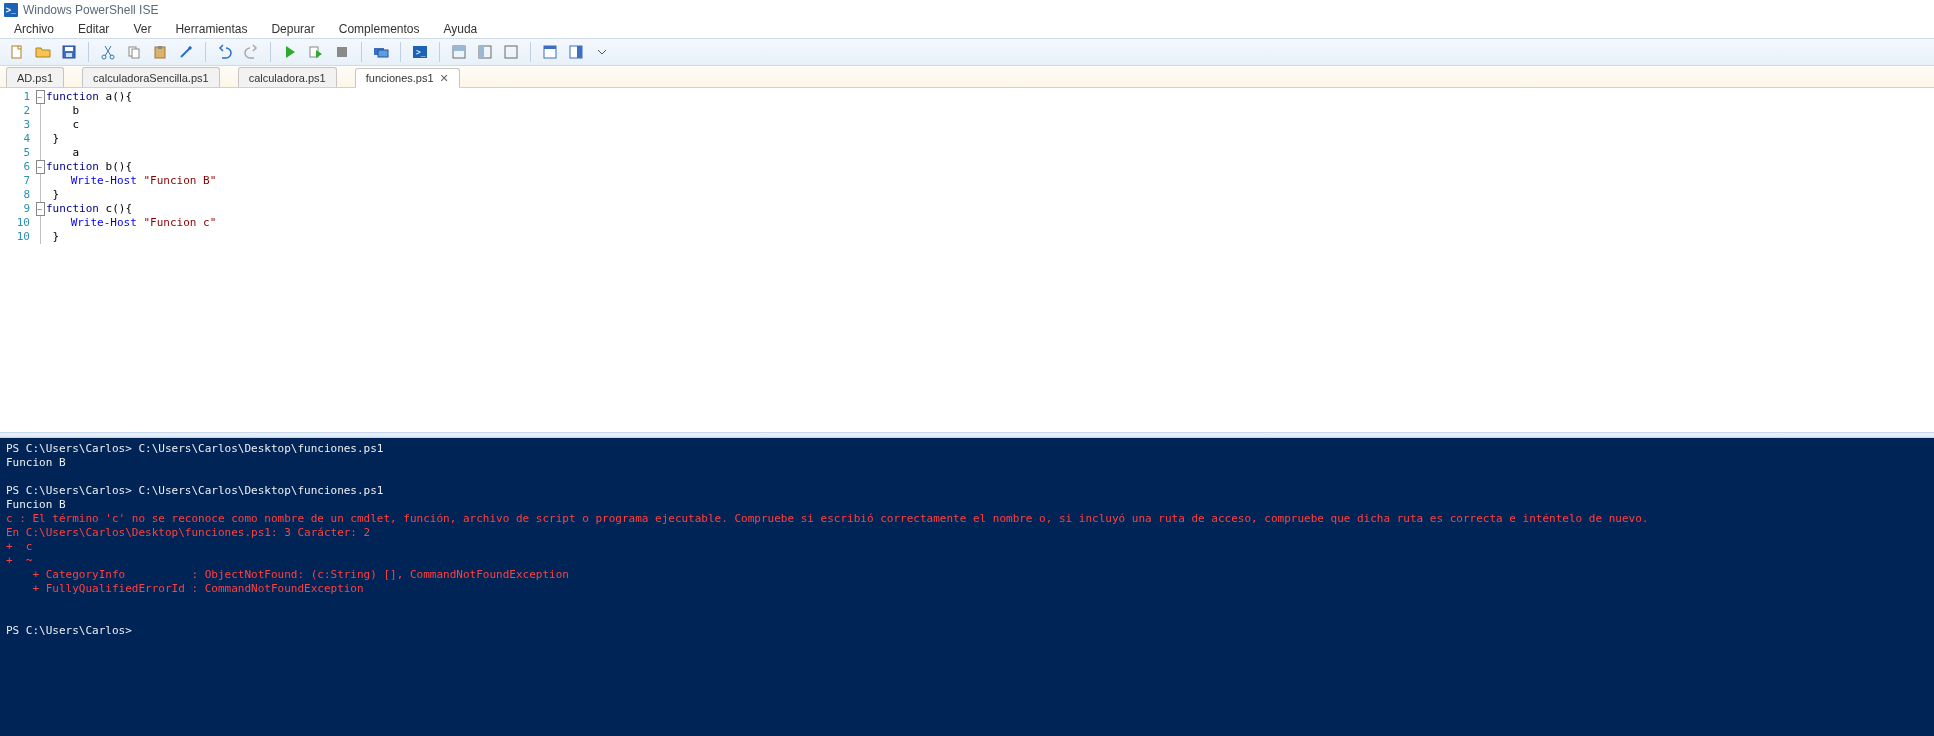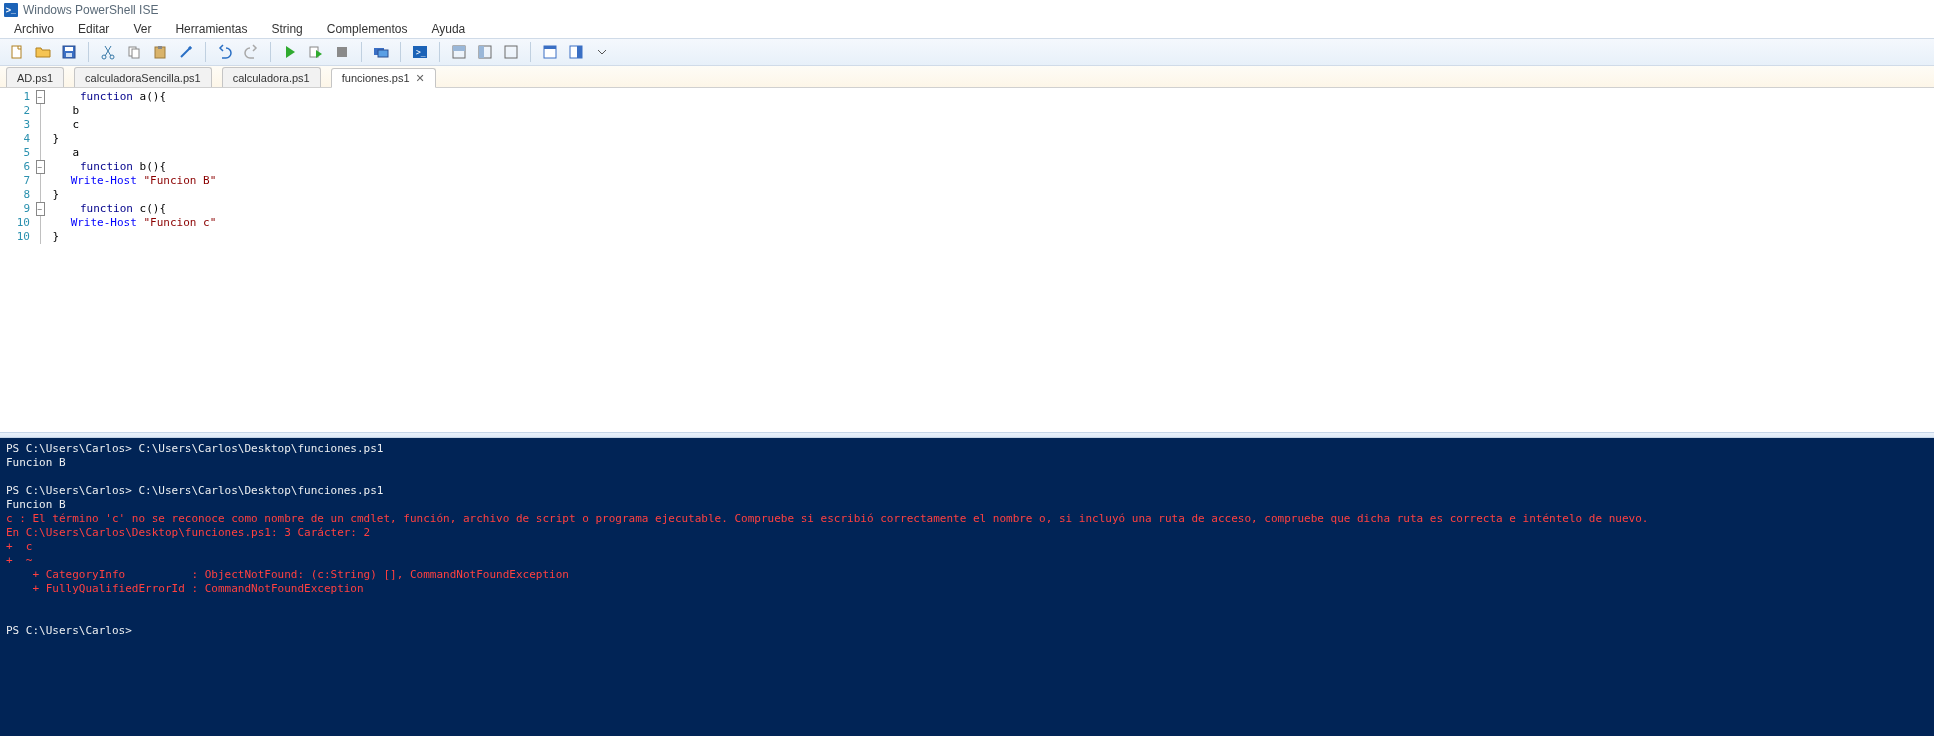--- a/index.html
+++ b/index.html
@@ -9,35 +9,35 @@
   .title-bar .app-icon { width:14px; height:14px; background:#1c63b7; margin-right:5px; display:flex; align-items:center; justify-content:center; color:#fff; font-size:9px; font-weight:bold; border-radius:1px; }
   
   .menu-bar { height:18px; background:#fff; display:flex; align-items:center; padding-left:6px; gap:8px; color:#333; }
   .menu-bar span { padding:2px 8px; cursor:default; }
   
   .toolbar { height:28px; background:linear-gradient(#f4f8fd,#e7f0f9); border-top:1px solid #d0dbe8; border-bottom:1px solid #d0dbe8; display:flex; align-items:center; padding-left:6px; gap:4px; }
   .tool-btn { width:22px; height:22px; display:flex; align-items:center; justify-content:center; cursor:pointer; border-radius:2px; }
   .tool-sep { width:1px; height:20px; background:#c0d0e0; margin:0 4px; }
   .tool-btn svg { width:16px; height:16px; }
   
-  .tab-strip { height:22px; background:linear-gradient(#fefcf6,#fdf6e8); border-bottom:1px solid #d0d0d0; display:flex; align-items:flex-end; padding-left:6px; gap:10px; }
+  .tab-strip { height:22px; background:linear-gradient(#fefcf6,#fdf6e8); border-bottom:1px solid #d0d0d0; display:flex; align-items:flex-end; padding-left:6px; gap:18px; }
   .tab { height:20px; padding:0 10px; background:#f2f2f2; border:1px solid #c5c5c5; border-bottom:none; border-radius:3px 3px 0 0; display:flex; align-items:center; color:#333; cursor:pointer; font-size:11px; }
   .tab.active { background:#fff; position:relative; top:1px; border-bottom:1px solid #fff;justify-content:space-between; }
   .tab .close { margin-left:6px; font-size:11px; color:#666; }
   
   .editor { height:344px; background:#fff; display:flex; font-family:"Lucida Console",Consolas,monospace; font-size:11px; line-height:14px; overflow:hidden; }
   .gutter { width:34px; background:#fff; text-align:right; padding:2px 4px 0 0; color:#2b91af; user-select:none; }
   .gutter div { height:14px; }
   .fold-col { width:12px; padding-top:2px; }
   .fold-col div { height:14px; display:flex; align-items:center; justify-content:center; }
   .fold-box { width:9px; height:9px; border:1px solid #888; font-size:8px; line-height:7px; text-align:center; color:#666; cursor:pointer; }
   .fold-line { width:1px; height:14px; background:#c0c0c0; margin:0 auto; }
   .code { padding-top:2px; white-space:pre; }
   .code div { height:14px; }
-  .kw { color:#00008b;margin-left:34px; }
+  .kw { color:#00008b; }
   .cmd { color:#0000ff;margin-left:18px; }
   .str { color:#8b0000; }
   .plain { color:#000; }
   
   .splitter { height:6px; background:linear-gradient(#eaf2fb,#dfeaf7); border-top:1px solid #c6d5e8; border-bottom:1px solid #c6d5e8; cursor:row-resize; }
   
   .console { height:298px; background:#012456; color:#f0f0f0; font-family:"Lucida Console",Consolas,monospace; font-size:11px; line-height:14px; padding:4px 6px; overflow:hidden; white-space:pre; }
   .console .err { color:#ff4040; }
   .console .out { color:#eef0f2; }
 </style>
@@ -47,21 +47,21 @@
 <div class="title-bar">
   <div class="app-icon">&gt;_</div>
   <span>Windows PowerShell ISE</span>
 </div>
 
 <div class="menu-bar">
   <span>Archivo</span>
   <span>Editar</span>
   <span>Ver</span>
   <span>Herramientas</span>
-  <span>String</span>
+  <span>Depurar</span>
   <span>Complementos</span>
   <span>Ayuda</span>
 </div>
 
 <div class="toolbar">
   <div class="tool-btn">
       <svg viewBox="0 0 16 16">
         <rect x="3" y="2" width="9" height="12" fill="#fff" stroke="#b08020"></rect>
         <path d="M9 2v3h3" fill="none" stroke="#b08020"></path>
       </svg>

